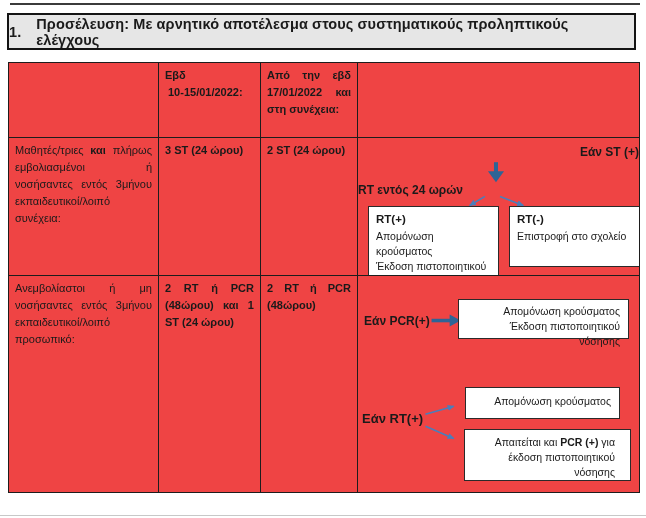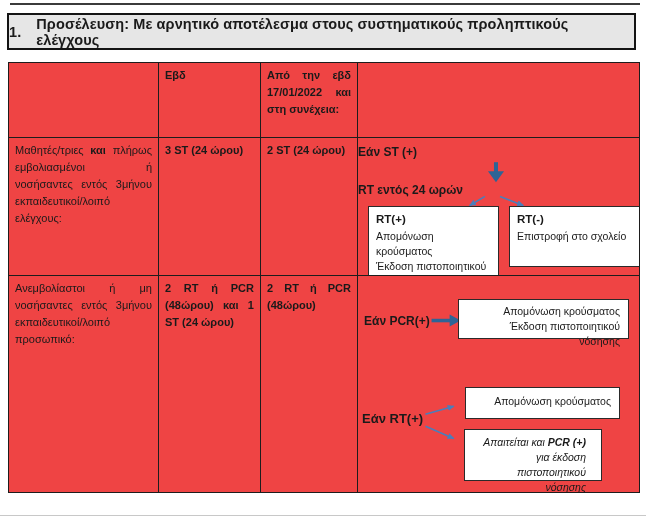--- a/index.html
+++ b/index.html
@@ -37,36 +37,36 @@
   .last-row { border-bottom:none;text-align:right; }
   .bold { font-weight:bold; }
   .justify { text-align:justify; }
   .hdr-line { display:block; }
   .hdr-line2 { padding-left:3px; }
 
   
   .flow { padding:0; }
   .flow svg { position:absolute; inset:0; width:100%; height:100%; pointer-events:none; }
   .fc-label { position:absolute; font-weight:bold; font-size:11.5px; white-space:nowrap; }
-  .flow1-cond { top:5px;  left:0; right:0; text-align:left; font-size:12px; }
+  .flow1-cond { top:5px;  left:0; right:0; text-align:right; font-size:12px; }
   .flow1-step { top:43px; left:0; right:16px; text-align:left; font-size:12px; }
   .flow2-pcr-cond { left:6px; top:36px;  font-size:12px; }
   .flow2-rt-cond  { left:4px; top:133px; font-size:13px; }
 
   .fbox {
     position:absolute; border:1.4px solid #2a2a2a; background:#fff;
     box-sizing:border-box; padding:4px 7px; font-size:10.5px; line-height:1.42;
   }
   .fb-title { font-weight:bold; font-size:11.5px; display:block; margin-bottom:2px; }
   .fb-line { display:block; }
   .rt-pos-box { left:10px;  top:68px; width:131px; height:73px; }
   .rt-neg-box { left:151px; top:68px; width:152px; height:61px; }
   .pcr-box    { left:100px; top:23px; width:171px; height:40px; padding:4px 8px; }
   .rt-box1    { left:107px; top:111px; width:155px; height:32px; padding:6px 8px; }
-  .rt-box2    { left:106px; top:153px; width:138px; height:52px; padding:5px 15px;font-style:italic; }
+  .rt-box2    { left:106px; top:153px; width:167px; height:52px; padding:5px 15px; }
 
   .sw-dark  { stroke:var(--arrow-dark,#2e6496); }
   .sw-light { stroke:var(--arrow-light,#4a7ebb); }
   .fill-dark { fill:var(--arrow-dark,#2e6496); }
 </style>
 </head>
 <body>
 
 <div class="page">
 
@@ -75,26 +75,27 @@
   <div class="title-box">
     <span class="t-num">1.</span>
     <span>Προσέλευση: Με αρνητικό αποτέλεσμα στους συστηματικούς προληπτικούς ελέγχους</span>
   </div>
 
   <div class="table">
 
     <div class="cell"></div>
     <div class="cell bold">
       <span class="hdr-line">Εβδ</span>
+      <span class="hdr-line hdr-line2">10-15/01/2022:</span>
     </div>
     <div class="cell bold justify">Από την εβδ 17/01/2022 και στη συνέχεια:</div>
     <div class="cell last-col"></div>
 
     <div class="cell justify">
-      <span>Μαθητές/τριες </span><b>και</b><span> πλήρως εμβολιασμένοι ή νοσήσαντες εντός 3μήνου εκπαιδευτικοί/λοιπό ελέγχους:</span>
+      <span>Μαθητές/τριες </span><b>και</b><span> πλήρως εμβολιασμένοι ή νοσήσαντες εντός 3μήνου εκπαιδευτικοί/λοιπό συνέχεια:</span>
     </div>
     <div class="cell bold">3 ST (24 ώρου)</div>
     <div class="cell bold">2 ST (24 ώρου)</div>
     <div class="cell last-col flow">
       <svg viewBox="0 0 279 136">
         <defs>
           <marker id="ah1" markerWidth="9" markerHeight="8" refX="6" refY="3" orient="auto" markerUnits="userSpaceOnUse">
             <path d="M0,0 L7,3 L0,6 z" style="fill:var(--arrow-light,#4a7ebb)"></path>
           </marker>
         </defs>

